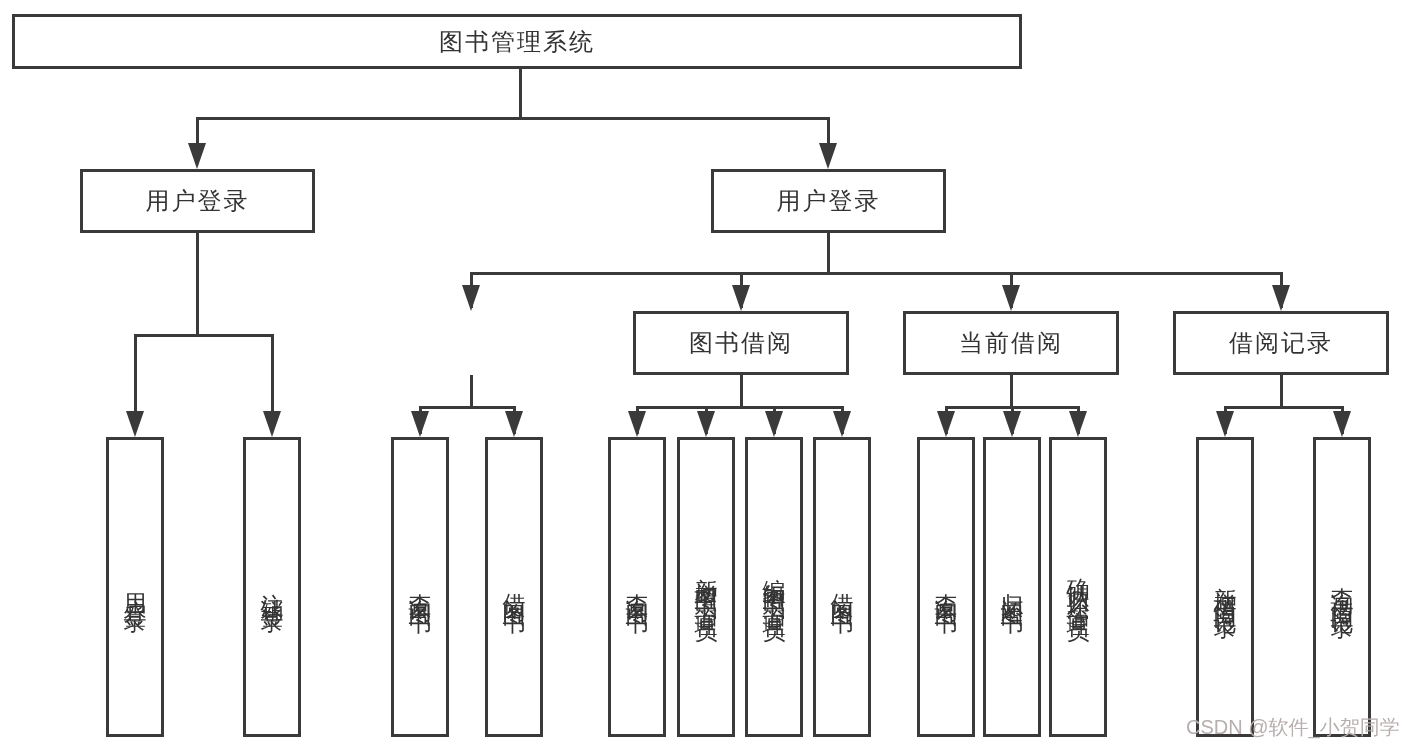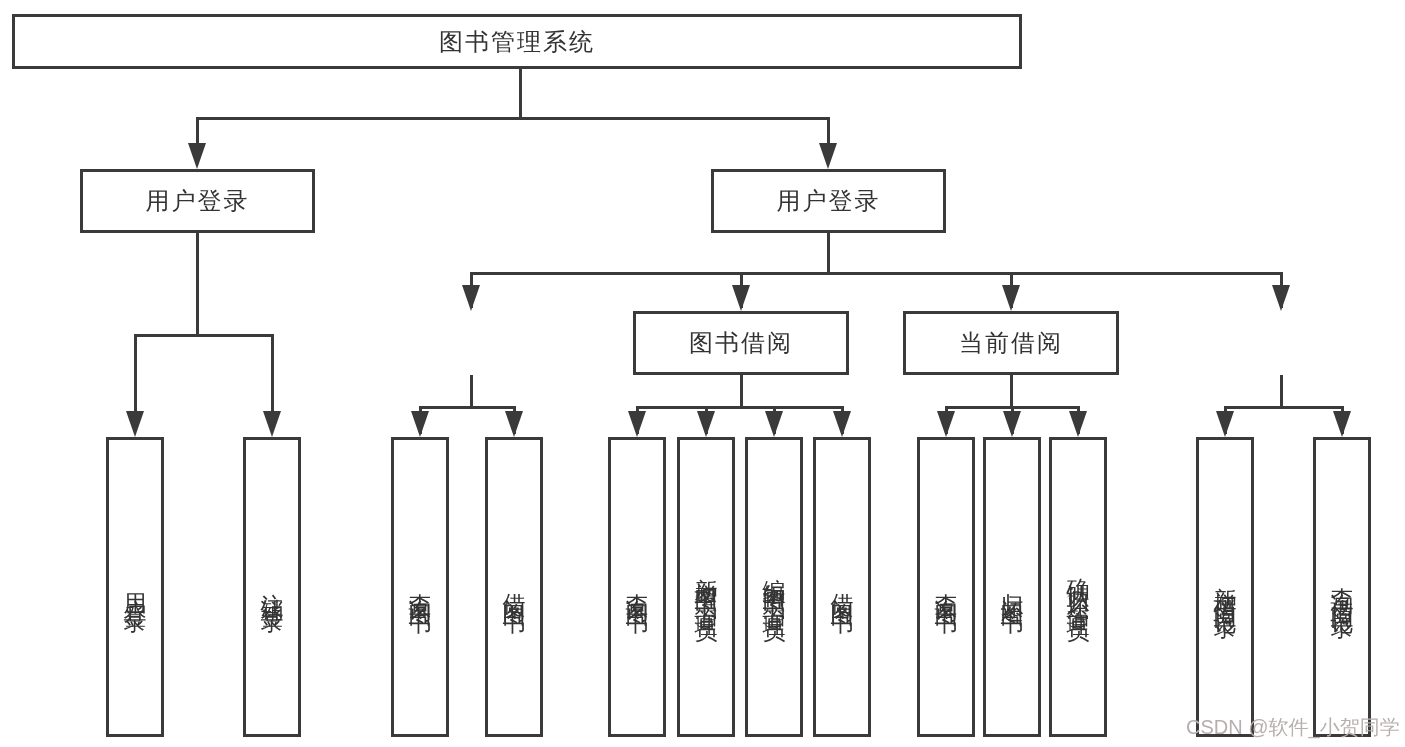--- a/index.html
+++ b/index.html
@@ -80,20 +80,23 @@
 
 
   <div class="box" style="left:903px;top:311px;width:216px;height:64px">
     <span class="hlabel">当前借阅</span>
   </div>
 
   <div class="box" style="left:633px;top:311px;width:216px;height:64px">
     <span class="hlabel">图书借阅</span>
   </div>
 
+  <div class="box" style="left:1173px;top:311px;width:216px;height:64px">
+    <span class="hlabel">借阅记录</span>
+  </div>
 
   <div class="box leaf" style="left:106px;top:437px;width:58px;height:300px">
     <span class="vlabel">用户登录</span>
   </div>
 
   <div class="box leaf" style="left:243px;top:437px;width:58px;height:300px">
     <span class="vlabel">注销登录</span>
   </div>
 
   <div class="box leaf" style="left:391px;top:437px;width:58px;height:300px">

